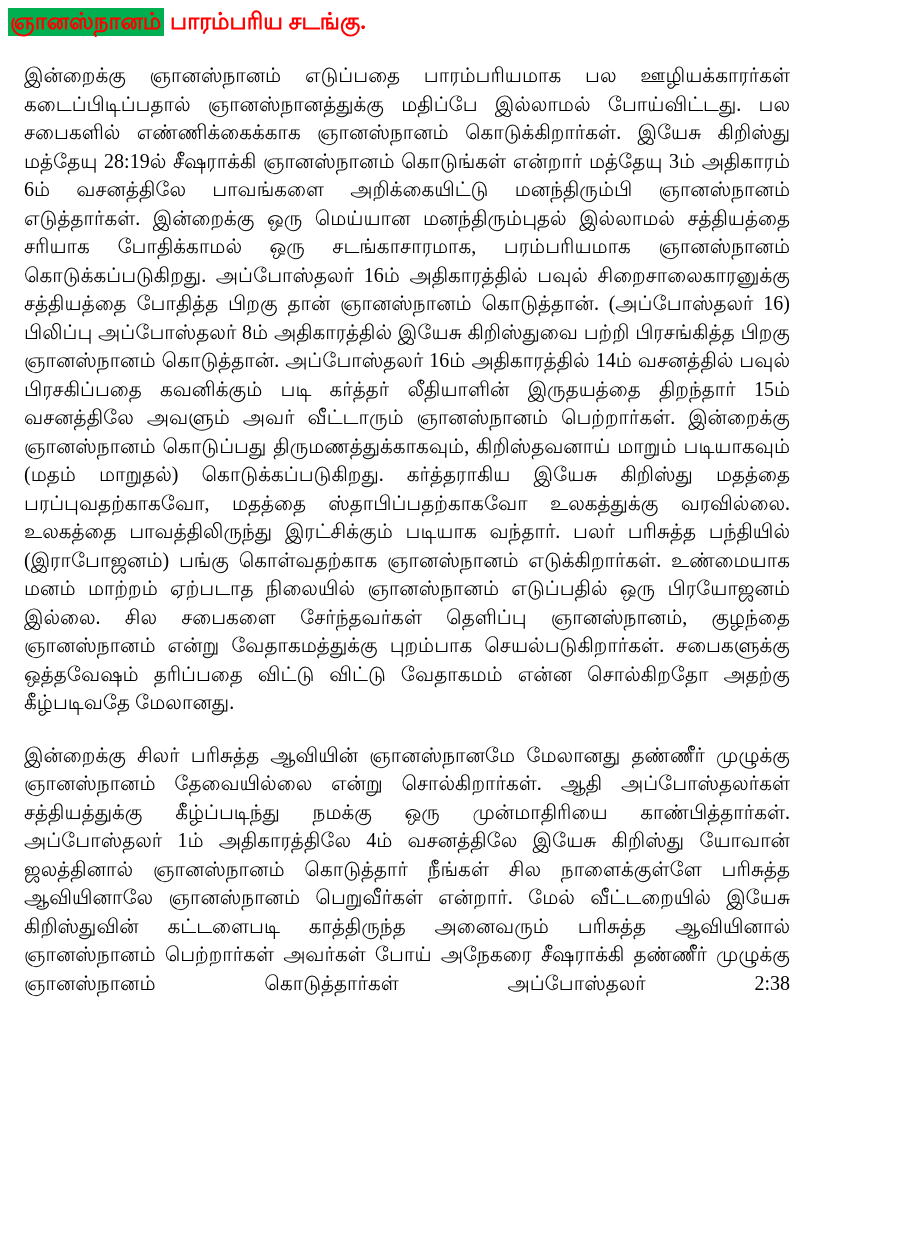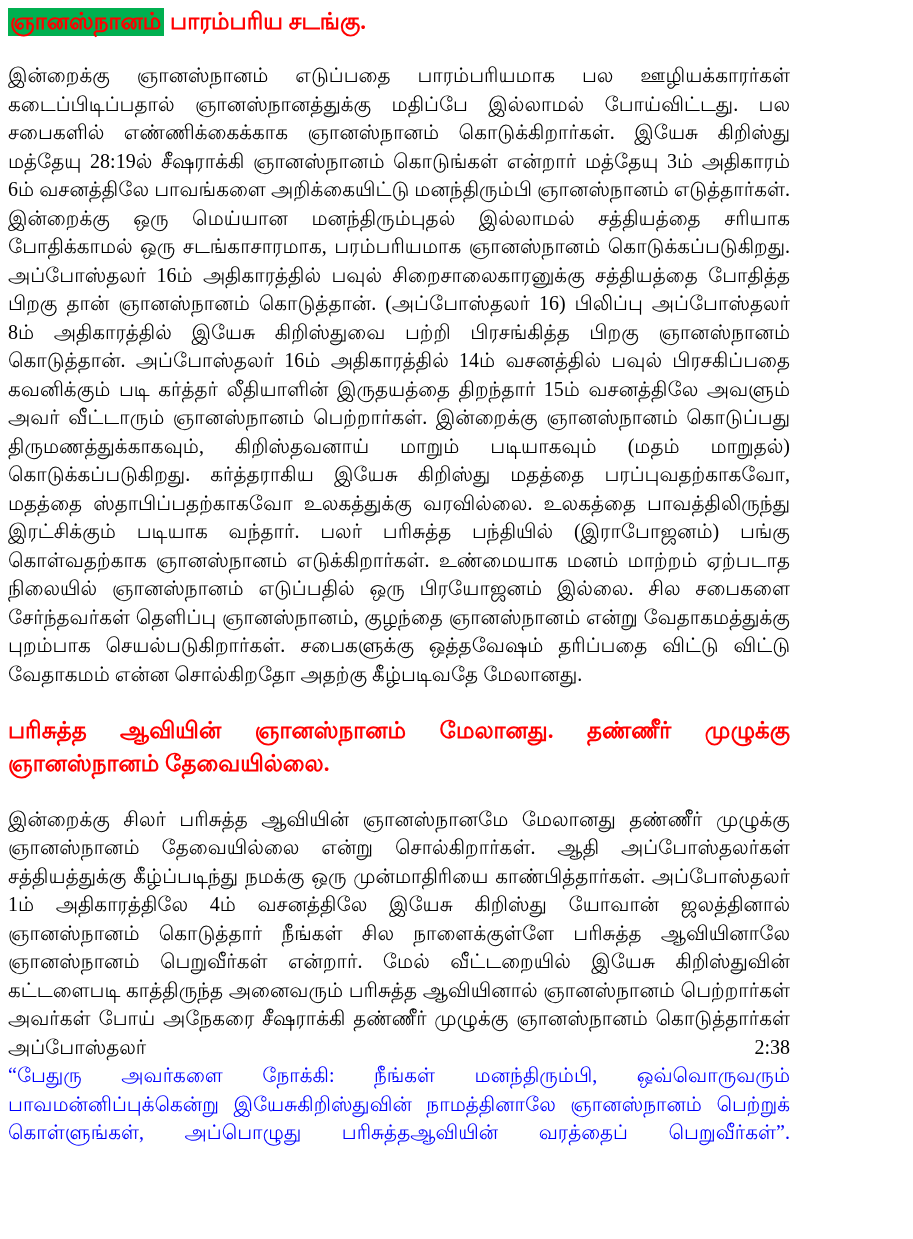--- a/index.html
+++ b/index.html
@@ -36,21 +36,21 @@
   }
   .section-heading {
     margin: 26px 0 0 0;
     font-size: 23px;
     line-height: 1.45;
     font-weight: bold;
     color: var(--color-heading);
     text-align: justify;
   }
   p.body {
-    margin: 24px 0 0 0;
+    margin: 24px 0 0 16px;
     font-size: 20px;
     line-height: 28.5px;
     color: var(--color-body);
     text-align: justify;
   }
   .seg {
     display: block;
     text-align: justify;
     text-align-last: justify;
   }
@@ -60,20 +60,18 @@
 </style>
 </head>
 <body>
 
 <div class="page">
 
   <h1 class="main-heading"><span class="hl">ஞானஸ்நானம்</span><span> பாரம்பரிய சடங்கு.</span></h1>
 
   <p class="body">இன்றைக்கு ஞானஸ்நானம் எடுப்பதை பாரம்பரியமாக பல ஊழியக்காரர்கள் கடைப்பிடிப்பதால் ஞானஸ்நானத்துக்கு மதிப்பே இல்லாமல் போய்விட்டது. பல சபைகளில் எண்ணிக்கைக்காக ஞானஸ்நானம் கொடுக்கிறார்கள். இயேசு கிறிஸ்து மத்தேயு 28:19ல் சீஷராக்கி ஞானஸ்நானம் கொடுங்கள் என்றார் மத்தேயு 3ம் அதிகாரம் 6ம் வசனத்திலே பாவங்களை அறிக்கையிட்டு மனந்திரும்பி ஞானஸ்நானம் எடுத்தார்கள். இன்றைக்கு ஒரு மெய்யான மனந்திரும்புதல் இல்லாமல் சத்தியத்தை சரியாக போதிக்காமல் ஒரு சடங்காசாரமாக, பரம்பரியமாக ஞானஸ்நானம் கொடுக்கப்படுகிறது. அப்போஸ்தலர் 16ம் அதிகாரத்தில் பவுல் சிறைசாலைகாரனுக்கு சத்தியத்தை போதித்த பிறகு தான் ஞானஸ்நானம் கொடுத்தான். (அப்போஸ்தலர் 16) பிலிப்பு அப்போஸ்தலர் 8ம் அதிகாரத்தில் இயேசு கிறிஸ்துவை பற்றி பிரசங்கித்த பிறகு ஞானஸ்நானம் கொடுத்தான். அப்போஸ்தலர் 16ம் அதிகாரத்தில் 14ம் வசனத்தில் பவுல் பிரசகிப்பதை கவனிக்கும் படி கர்த்தர் லீதியாளின் இருதயத்தை திறந்தார் 15ம் வசனத்திலே அவளும் அவர் வீட்டாரும் ஞானஸ்நானம் பெற்றார்கள். இன்றைக்கு ஞானஸ்நானம் கொடுப்பது திருமணத்துக்காகவும், கிறிஸ்தவனாய் மாறும் படியாகவும் (மதம் மாறுதல்) கொடுக்கப்படுகிறது. கர்த்தராகிய இயேசு கிறிஸ்து மதத்தை பரப்புவதற்காகவோ, மதத்தை ஸ்தாபிப்பதற்காகவோ உலகத்துக்கு வரவில்லை. உலகத்தை பாவத்திலிருந்து இரட்சிக்கும் படியாக வந்தார். பலர் பரிசுத்த பந்தியில் (இராபோஜனம்) பங்கு கொள்வதற்காக ஞானஸ்நானம் எடுக்கிறார்கள். உண்மையாக மனம் மாற்றம் ஏற்படாத நிலையில் ஞானஸ்நானம் எடுப்பதில் ஒரு பிரயோஜனம் இல்லை. சில சபைகளை சேர்ந்தவர்கள் தெளிப்பு ஞானஸ்நானம், குழந்தை ஞானஸ்நானம் என்று வேதாகமத்துக்கு புறம்பாக செயல்படுகிறார்கள். சபைகளுக்கு ஒத்தவேஷம் தரிப்பதை விட்டு விட்டு வேதாகமம் என்ன சொல்கிறதோ அதற்கு கீழ்படிவதே மேலானது.</p>
 
-  <h2 class="section-heading">பரிசுத்த ஆவியின் ஞானஸ்நானம் மேலானது. தண்ணீர் முழுக்கு ஞானஸ்நானம் தேவையில்லை.</h2>
 
   <p class="body">
     <span class="seg">இன்றைக்கு சிலர் பரிசுத்த ஆவியின் ஞானஸ்நானமே மேலானது தண்ணீர் முழுக்கு ஞானஸ்நானம் தேவையில்லை என்று சொல்கிறார்கள். ஆதி அப்போஸ்தலர்கள் சத்தியத்துக்கு கீழ்ப்படிந்து நமக்கு ஒரு முன்மாதிரியை காண்பித்தார்கள். அப்போஸ்தலர் 1ம் அதிகாரத்திலே 4ம் வசனத்திலே இயேசு கிறிஸ்து யோவான் ஜலத்தினால் ஞானஸ்நானம் கொடுத்தார் நீங்கள் சில நாளைக்குள்ளே பரிசுத்த ஆவியினாலே ஞானஸ்நானம் பெறுவீர்கள் என்றார். மேல் வீட்டறையில் இயேசு கிறிஸ்துவின் கட்டளைபடி காத்திருந்த அனைவரும் பரிசுத்த ஆவியினால் ஞானஸ்நானம் பெற்றார்கள் அவர்கள் போய் அநேகரை சீஷராக்கி தண்ணீர் முழுக்கு ஞானஸ்நானம் கொடுத்தார்கள் அப்போஸ்தலர் 2:38</span>
-    <span class="seg quote">“பேதுரு அவர்களை நோக்கி: நீங்கள் மனந்திரும்பி, ஒவ்வொருவரும் பாவமன்னிப்புக்கென்று இயேசுகிறிஸ்துவின் நாமத்தினாலே ஞானஸ்நானம் பெற்றுக் கொள்ளுங்கள், அப்பொழுது பரிசுத்தஆவியின் வரத்தைப் பெறுவீர்கள்”.</span>
   </p>
 
 </div>
 
 </body></html>

